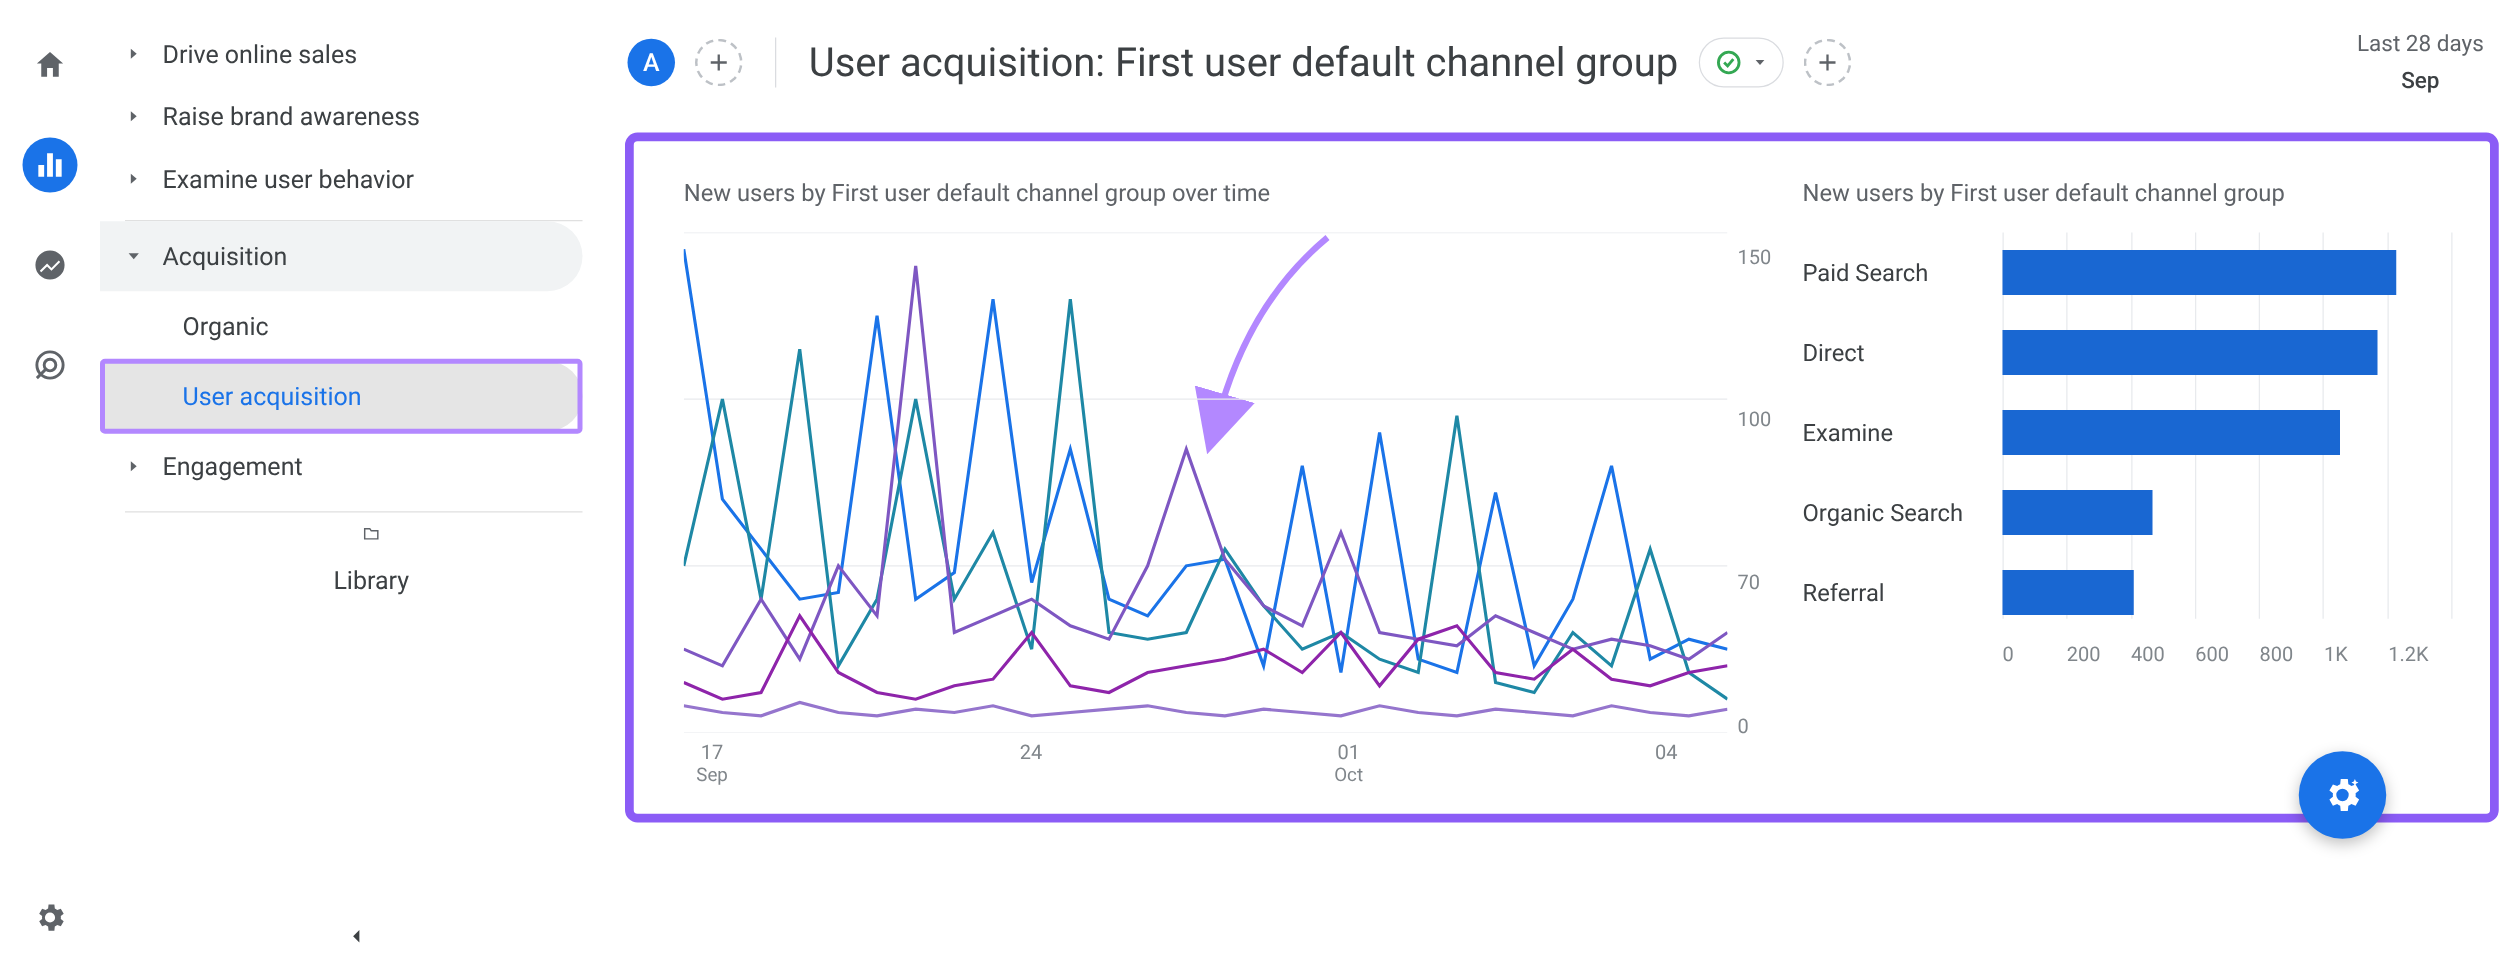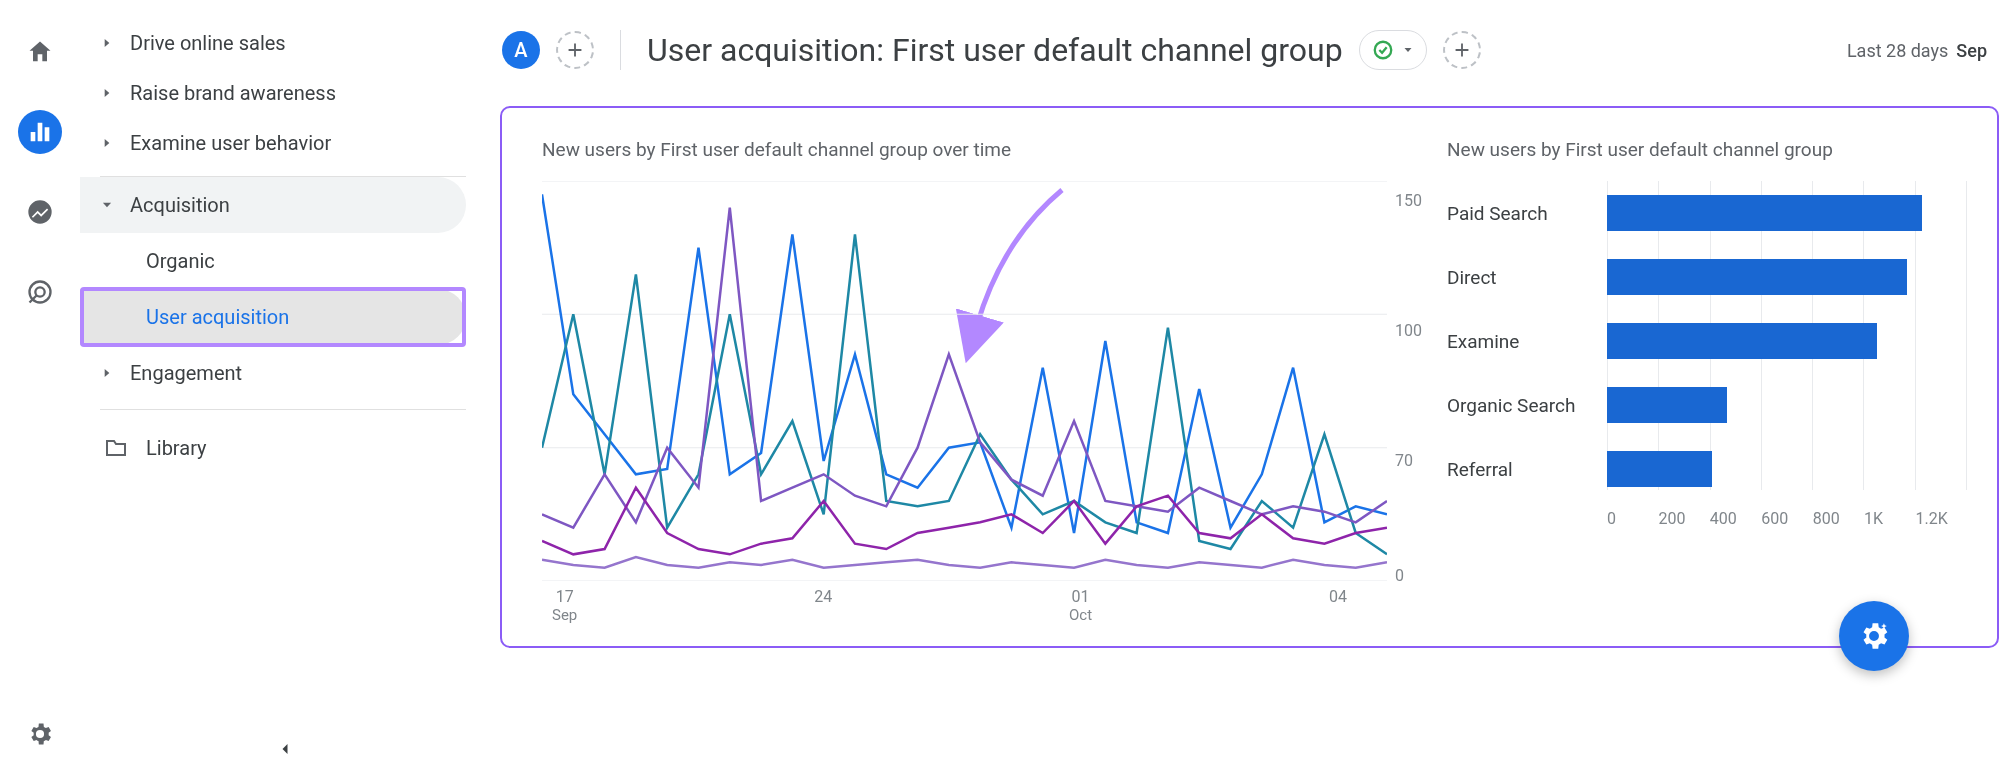--- a/index.html
+++ b/index.html
@@ -22,41 +22,41 @@
 .side-group-header { display: flex; align-items: center; justify-content: space-between; height: 52px; padding-left: 30px; padding-right: 40px; color: #5f6368; font-size: 21px; margin-top: 12px; cursor: pointer; }
 .side-group-header svg { width: 20px; height: 20px; fill: #5f6368; }
 .side-sub { display: flex; align-items: center; height: 56px; padding-left: 20px; cursor: pointer; border-radius: 0 28px 28px 0; margin-right: 24px; color: #3c4043; font-size: 20px; }
 .side-sub.expanded { background: #f1f3f4; }
 .side-sub .arrow { width: 30px; flex-shrink: 0; }
 .side-sub .arrow svg { width: 14px; height: 14px; fill: #5f6368; }
 .side-leaf { display: flex; align-items: center; height: 56px; padding-left: 66px; cursor: pointer; border-radius: 0 28px 28px 0; margin-right: 24px; color: #3c4043; font-size: 20px; }
 .side-leaf.active { background: #e5e5e5; color: #1a73e8; }
 .highlight-box { position: absolute; border: 4px solid #b388ff; border-radius: 4px; pointer-events: none; }
 .sidebar hr { border: none; border-top: 1px solid #e0e0e0; margin: 8px 24px 0 20px; }
-.library { display: flex; align-items: center; height: 56px; padding-left: 24px; gap: 18px; color: #3c4043; font-size: 20px; cursor: pointer; margin-top: 10px; }
+.library { display: flex; align-items: center; height: 56px; padding-left: 24px; gap: 18px; color: #3c4043; font-size: 20px; cursor: pointer; margin-top: 10px; flex-direction: column; }
 .library svg { width: 24px; height: 24px; fill: #5f6368; }
 .collapse-btn { position: absolute; bottom: 18px; left: 50%; transform: translateX(-50%); cursor: pointer; }
 .collapse-btn svg { width: 20px; height: 20px; fill: #3c4043; }
 
 
 .main { flex: 1; height: 100%; position: relative; }
 .header-row { display: flex; align-items: center; height: 72px; padding: 0 12px; gap: 16px; margin-top: 14px; }
 .segment-chip { width: 38px; height: 38px; border-radius: 50%; background: #1a73e8; color: #fff; display: flex; align-items: center; justify-content: center; font-size: 20px; font-weight: 500; }
 .dashed-btn { width: 38px; height: 38px; border-radius: 50%; border: 2px dashed #bdc1c6; display: flex; align-items: center; justify-content: center; cursor: pointer; }
 .dashed-btn svg { width: 22px; height: 22px; fill: #5f6368; }
 .vr { width: 1px; height: 40px; background: #dadce0; margin: 0 10px; }
 .page-title { font-size: 32px; color: #3c4043; font-weight: 400; }
 .pill { height: 40px; border: 1px solid #dadce0; border-radius: 20px; display: flex; align-items: center; padding: 0 12px; gap: 8px; cursor: pointer; }
 .pill svg.check { width: 22px; height: 22px; stroke: #34a853; fill: none; stroke-width: 2.5; }
 .pill svg.tri { width: 12px; height: 12px; fill: #5f6368; }
-.date-range { margin-left: auto; color: #5f6368; font-size: 18px; display: flex; align-items: center; gap: 8px; }
+.date-range { margin-left: auto; color: #5f6368; font-size: 18px; display: flex; align-items: center; gap: 8px; flex-direction: column; }
 .date-range .bold { font-weight: 500; color: #3c4043; }
 
 
-.card { margin: 20px 0 0 10px; border: 2px solid #8b5cf6; border-radius: 10px; padding: 30px 30px 22px 40px; display: flex; gap: 60px; box-shadow: 0 0 0 rgba(0,0,0,0); }
+.card { margin: 20px 0 0 10px; border: 7px solid #8b5cf6; border-radius: 10px; padding: 30px 30px 22px 40px; display: flex; gap: 60px; box-shadow: 0 0 0 rgba(0,0,0,0); }
 .chart-col { flex: 1; }
 .chart-title { font-size: 19px; color: #5f6368; margin-bottom: 20px; }
 .chart-wrap { position: relative; height: 400px; }
 .line-svg { width: 100%; height: 100%; }
 .y-label { position: absolute; right: -8px; transform: translateX(100%); color: #80868b; font-size: 16px; }
 .x-axis { display: flex; justify-content: space-between; padding: 6px 40px 0 10px; color: #80868b; font-size: 16px; }
 .x-tick { text-align: center; }
 .x-tick .sub { font-size: 15px; }
 
 .bar-col { width: 520px; }

